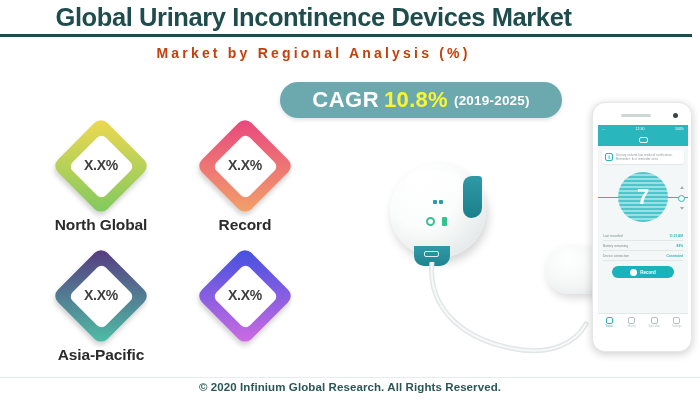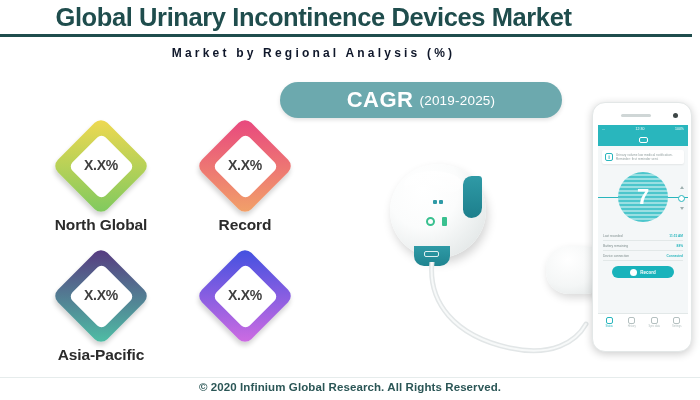--- a/index.html
+++ b/index.html
@@ -31,23 +31,23 @@
     padding-top: 2px;
     white-space: nowrap;
   }
   .title-rule {
     width: 692px;
     height: 2.5px;
     background: #1f4d4d;
     margin: 2px auto 0 auto;
   }
   .subtitle {
-    font-size: 12px;
-    font-weight: bold;
-    color: #0f172a;
+    font-size: 14px;
+    font-weight: bold;
+    color: #c2410c;
     letter-spacing: 3.2px;
     line-height: 26px;
     padding-top: 3px;
   }
 
   
   .cagr-badge {
     position: absolute;
     left: 280px; top: 82px;
     width: 282px; height: 36px;
@@ -61,21 +61,21 @@
   }
   .cagr-label {
     font-size: 22px; font-weight: bold; color: #ffffff;
     letter-spacing: 0.5px;
   }
   .cagr-value {
     font-size: 22px; font-weight: bold; color: #fbf531;
     letter-spacing: 0.3px; margin-left: 5px;
   }
   .cagr-years {
-    font-size: 13.5px; font-weight: normal; color: #ffffff;
+    font-size: 13.5px; font-weight: bold; color: #ffffff;
     margin-left: 6px; letter-spacing: 0.2px;
   }
 
   
   .regions {
     position: absolute;
     left: 12px; top: 118px;
     width: 300px; height: 250px;
   }
   .region {
@@ -427,20 +427,21 @@
 <div class="page">
 
   <div class="header">
     <div class="title">Global Urinary Incontinence Devices Market</div>
     <div class="title-rule"></div>
     <div class="subtitle">Market by Regional Analysis (%)</div>
   </div>
 
   <div class="cagr-badge" style="background: rgb(108, 169, 174);">
     <span class="cagr-label">CAGR</span>
+    <span class="cagr-value" style="color: rgb(251, 245, 49);">10.8%</span>
     <span class="cagr-years">(2019-2025)</span>
   </div>
 
   <div class="regions">
 
     <div class="region r0">
       <div class="diamond-wrap">
         <div class="diamond-outer" id="dia0" style="background: linear-gradient(135deg, rgb(242, 217, 80) 0%, rgb(124, 201, 95) 100%);"></div>
         <div class="diamond-inner"></div>
         <div class="diamond-value">X.X%</div>

